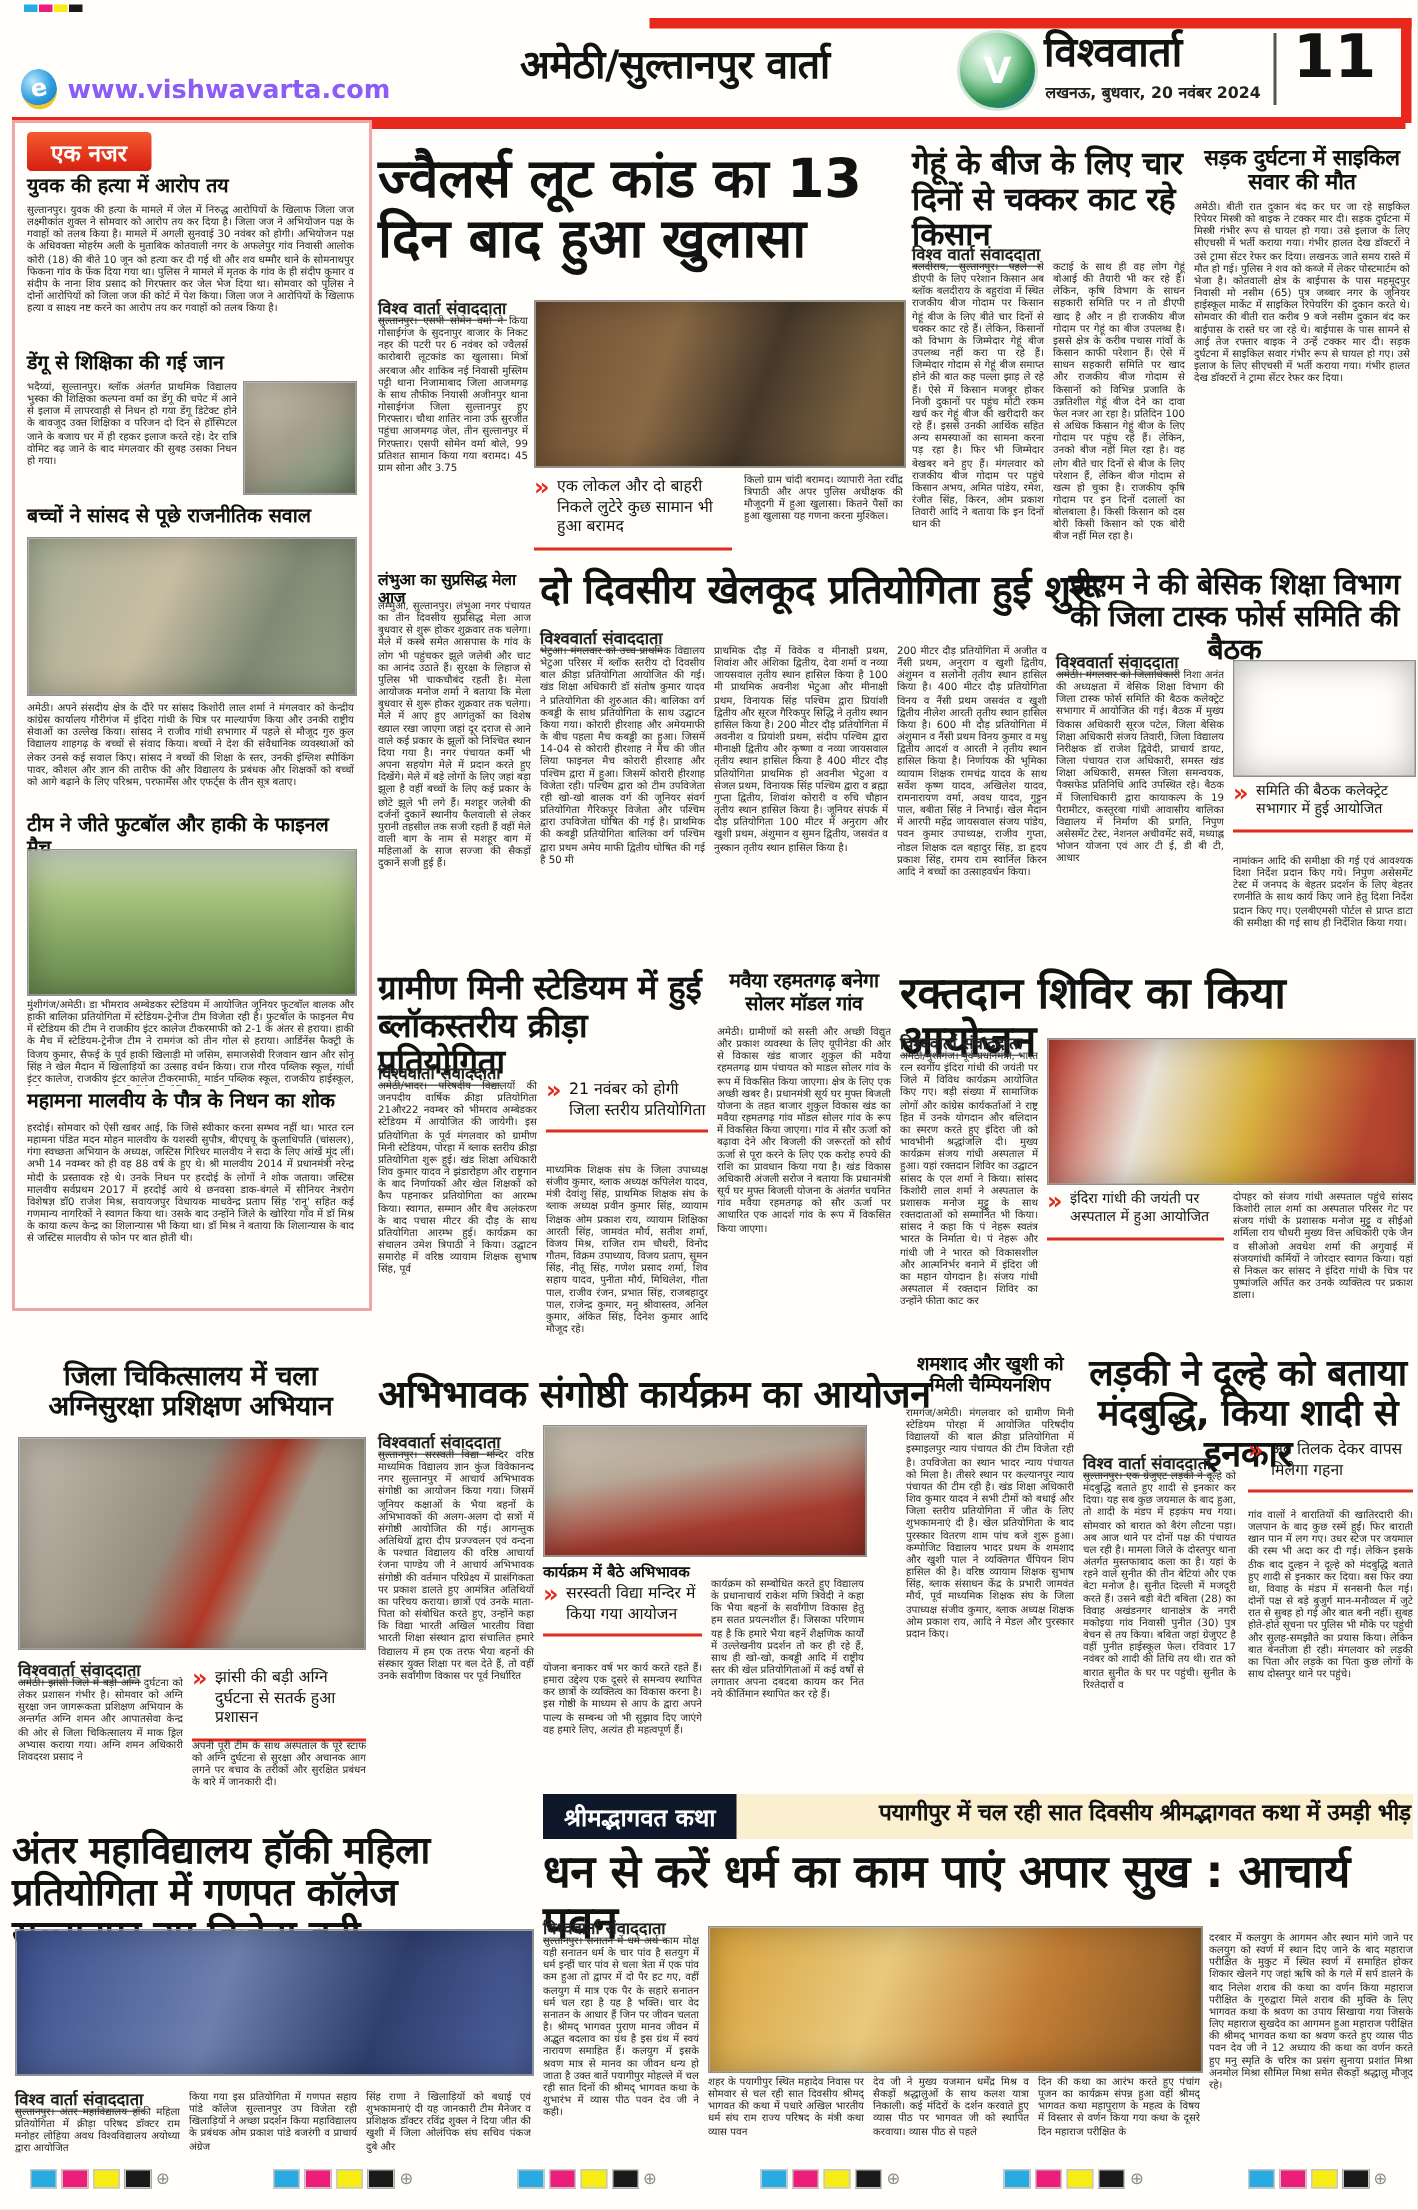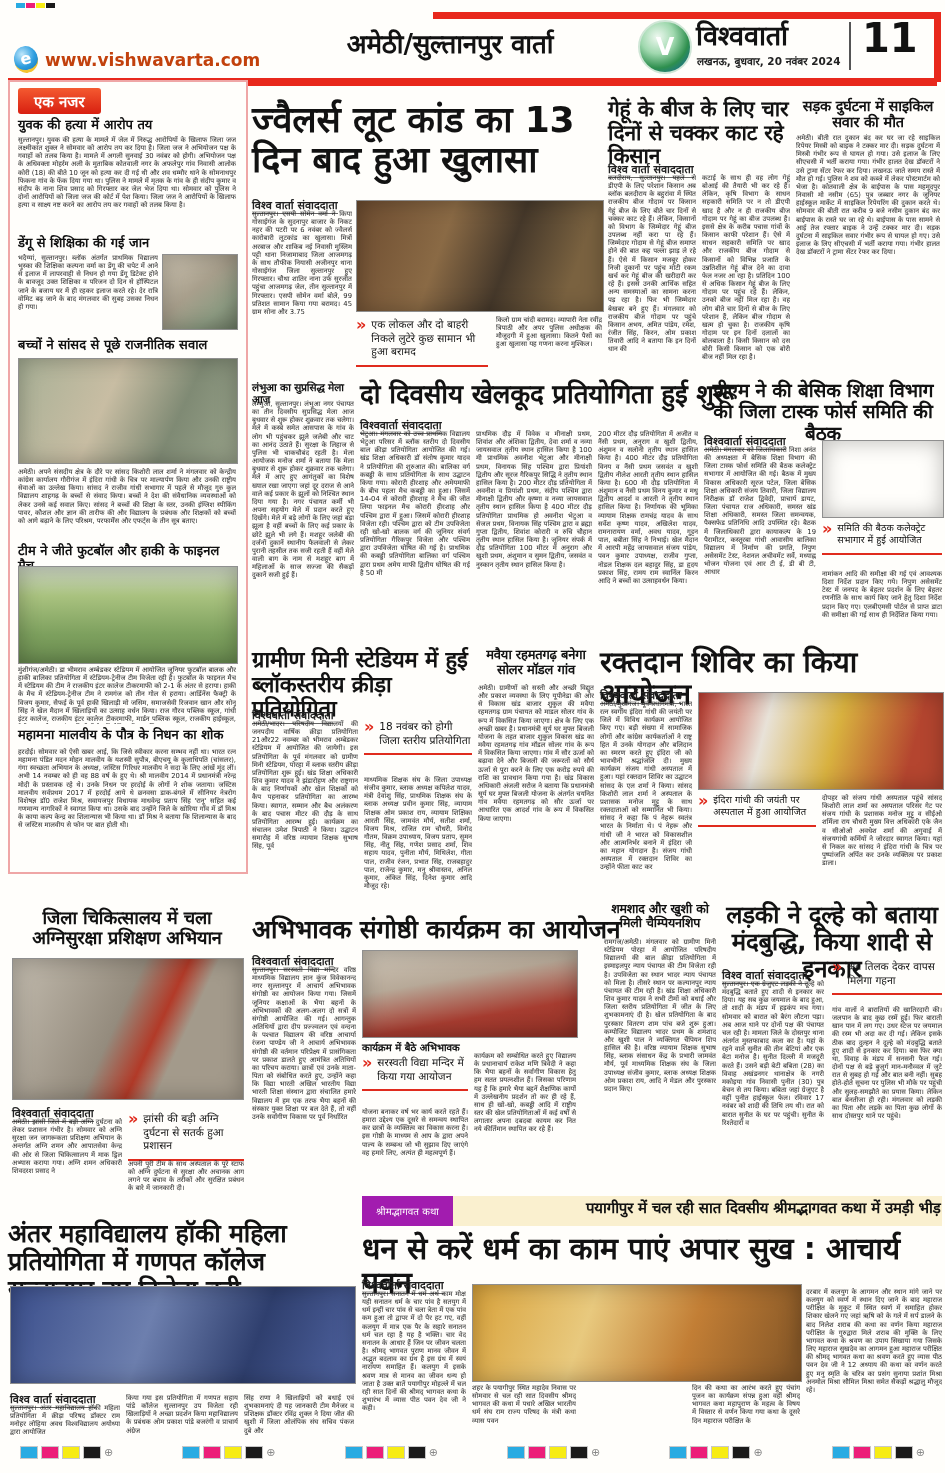--- a/index.html
+++ b/index.html
@@ -35,21 +35,21 @@
     <span class="msw" style="background:#29abe2"></span>
       <span class="msw" style="background:#ec1e79"></span>
       <span class="msw" style="background:#f7ec13"></span>
       <span class="msw" style="background:#1a1a1a"></span>
   </div>
 
   <div class="abs" style="left:433px;top:12px;width:501px;height:63px;border-top:7px solid #e8281c;border-right:7px solid #e8281c"></div>
 
   <div class="abs" style="left:14px;top:46px;display:flex;align-items:center;gap:7px">
     <span style="width:24px;height:24px;border-radius:50%;background:radial-gradient(circle at 38% 32%,#bfe7fb,#2f9fe0 55%,#1272b5);color:#fff;font-weight:700;font-size:16px;display:flex;align-items:center;justify-content:center;border-bottom:3px solid #f4c430;transform:rotate(-12deg)">e</span>
-    <span style="font-weight:700;font-size:17px;color:#c2410c">www.vishwavarta.com</span>
+    <span style="font-weight:700;font-size:17px;color:#8b5cf6">www.vishwavarta.com</span>
   </div>
 
   <div class="abs hl ctr" style="left:300px;top:30px;width:300px;font-size:26px">अमेठी/सुल्तानपुर वार्ता</div>
 
   <div class="abs" style="left:638px;top:20px;width:50px;height:50px;border-radius:50%;background:radial-gradient(circle at 35% 30%,#eef8f0,#9fd8ae 35%,#2e8f4e 65%,#1565a8 95%);display:flex;align-items:center;justify-content:center;color:#fff;font-weight:700;font-size:24px;border:2px solid #cfe6d6">V</div>
   <div class="abs hl" style="left:696px;top:21px;font-size:27px">विश्ववार्ता</div>
   <div class="abs" style="left:697px;top:54px;font-size:10.5px;font-weight:700;color:#222">लखनऊ,   बुधवार, 20 नवंबर 2024</div>
 
   <div class="abs" style="left:849px;top:22px;width:2px;height:48px;background:#555"></div>
   <div class="abs hl" style="left:862px;top:16px;font-size:40px">11</div>
@@ -113,21 +113,21 @@
     <span class="ch">»</span>
     <span class="t" style="font-size:9.5px">समिति की बैठक कलेक्ट्रेट सभागार में हुई आयोजित</span>
   </div>
   <div class="abs bd" style="left:822px;top:570px;width:120px;height:88px">नामांकन आदि की समीक्षा की गई एवं आवश्यक दिशा निर्देश प्रदान किए गये। निपुण असेसमेंट टेस्ट में जनपद के बेहतर प्रदर्शन के लिए बेहतर रणनीति के साथ कार्य किए जाने हेतु दिशा निर्देश प्रदान किए गए। एलबीएमसी पोर्टल से प्राप्त डाटा की समीक्षा की गई साथ ही निर्देशित किया गया।</div>
 
   <div class="abs hl" style="left:252px;top:648px;width:222px;font-size:22px">ग्रामीण मिनी स्टेडियम में हुई ब्लॉकस्तरीय क्रीड़ा प्रतियोगिता</div>
   <div class="abs" style="left:252px;top:704px"><span class="by">विश्ववार्ता संवाददाता</span></div>
   <div class="abs bd" style="left:252px;top:720px;width:106px;height:184px">अमेठी/भादर। परिषदीय विद्यालयों की जनपदीय वार्षिक क्रीड़ा प्रतियोगिता 21और22 नवम्बर को भीमराव अम्बेडकर स्टेडियम में आयोजित की जायेगी। इस प्रतियोगिता के पूर्व मंगलवार को ग्रामीण मिनी स्टेडियम, पोरहा में ब्लाक स्तरीय क्रीड़ा प्रतियोगिता शुरू हुई। खंड शिक्षा अधिकारी शिव कुमार यादव ने झंडारोहण और राष्ट्रगान के बाद निर्णायकों और खेल शिक्षकों को कैप पहनाकर प्रतियोगिता का आरम्भ किया। स्वागत, सम्मान और बैच अलंकरण के बाद पचास मीटर की दौड़ के साथ प्रतियोगिता आरम्भ हुई। कार्यक्रम का संचालन उमेश त्रिपाठी ने किया। उद्घाटन समारोह में वरिष्ठ व्यायाम शिक्षक सुभाष सिंह, पूर्व</div>
   <div class="abs pq" style="left:364px;top:720px;width:108px">
     <span class="ch">»</span>
-    <span class="t">18 नवंबर को होगी जिला स्तरीय प्रतियोगिता</span>
+    <span class="t">21 नवंबर को होगी जिला स्तरीय प्रतियोगिता</span>
   </div>
   <div class="abs bd" style="left:364px;top:776px;width:108px;height:128px">माध्यमिक शिक्षक संघ के जिला उपाध्यक्ष संजीव कुमार, ब्लाक अध्यक्ष कपिलेश यादव, मंत्री देवांशु सिंह, प्राथमिक शिक्षक संघ के ब्लाक अध्यक्ष प्रवीन कुमार सिंह, व्यायाम शिक्षक ओम प्रकाश राय, व्यायाम शिक्षिका आरती सिंह, जामवंत मौर्य, सतीश शर्मा, विजय मिश्र, राजित राम चौधरी, विनोद गौतम, विक्रम उपाध्याय, विजय प्रताप, सुमन सिंह, नीतू सिंह, गणेश प्रसाद शर्मा, शिव सहाय यादव, पुनीता मौर्य, मिथिलेश, गीता पाल, राजीव रंजन, प्रभात सिंह, राजबहादुर पाल, राजेन्द्र कुमार, मनु श्रीवास्तव, अनिल कुमार, अंकित सिंह, दिनेश कुमार आदि मौजूद रहे।</div>
 
   <div class="abs hl ctr" style="left:478px;top:648px;width:116px;font-size:13px">मवैया रहमतगढ़ बनेगा सोलर मॉडल गांव</div>
   <div class="abs bd" style="left:478px;top:684px;width:116px;height:220px">अमेठी। ग्रामीणों को सस्ती और अच्छी विद्युत और प्रकाश व्यवस्था के लिए यूपीनेडा की ओर से विकास खंड बाजार शुकुल की मवैया रहमतगढ़ ग्राम पंचायत को माडल सोलर गांव के रूप में विकसित किया जाएगा। क्षेत्र के लिए एक अच्छी खबर है। प्रधानमंत्री सूर्य घर मुफ्त बिजली योजना के तहत बाजार शुकुल विकास खंड का मवैया रहमतगढ़ गांव मॉडल सोलर गांव के रूप में विकसित किया जाएगा। गांव में सौर ऊर्जा को बढ़ावा देने और बिजली की जरूरतों को सौर्य ऊर्जा से पूरा करने के लिए एक करोड़ रुपये की राशि का प्रावधान किया गया है। खंड विकास अधिकारी अंजली सरोज ने बताया कि प्रधानमंत्री सूर्य घर मुफ्त बिजली योजना के अंतर्गत चयनित गांव मवैया रहमतगढ़ को सौर ऊर्जा पर आधारित एक आदर्श गांव के रूप में विकसित किया जाएगा।</div>
 
   <div class="abs hl" style="left:600px;top:646px;width:345px;font-size:29px">रक्तदान शिविर का किया आयोजन</div>
   <div class="abs" style="left:600px;top:684px"><span class="by">विश्ववार्ता संवाददाता</span></div>
   <div class="abs bd" style="left:600px;top:700px;width:92px;height:204px">अमेठी/मुंशीगंज। पूर्व प्रधानमंत्री, भारत रत्न स्वर्गीय इंदिरा गांधी की जयंती पर जिले में विविध कार्यक्रम आयोजित किए गए। बड़ी संख्या में सामाजिक लोगों और कांग्रेस कार्यकर्ताओं ने राष्ट्र हित में उनके योगदान और बलिदान का स्मरण करते हुए इंदिरा जी को भावभीनी श्रद्धांजलि दी। मुख्य कार्यक्रम संजय गांधी अस्पताल में हुआ। यहां रक्तदान शिविर का उद्घाटन सांसद के एल शर्मा ने किया। सांसद किशोरी लाल शर्मा ने अस्पताल के प्रशासक मनोज मुट्टू के साथ रक्तदाताओं को सम्मानित भी किया। सांसद ने कहा कि पं नेहरू स्वतंत्र भारत के निर्माता थे। पं नेहरू और गांधी जी ने भारत को विकासशील और आत्मनिर्भर बनाने में इंदिरा जी का महान योगदान है। संजय गांधी अस्पताल में रक्तदान शिविर का उन्होंने फीता काट कर</div>
   <div class="abs photo" style="left:698px;top:692px;width:244px;height:96px;background:linear-gradient(105deg,#c23b2e,#e8e2d8 28%,#d8b13f 55%,#b4452f 85%)"></div>
@@ -172,27 +172,28 @@
   <div class="abs bd" style="left:832px;top:1006px;width:110px;height:208px">गांव वालों ने बारातियों की खातिरदारी की। जलपान के बाद कुछ रस्में हुईं। फिर बाराती खान पान में लग गए। उधर स्टेज पर जयमाल की रस्म भी अदा कर दी गई। लेकिन इसके ठीक बाद दुल्हन ने दूल्हे को मंदबुद्धि बताते हुए शादी से इनकार कर दिया। बस फिर क्या था, विवाह के मंडप में सनसनी फैल गई। दोनों पक्ष से बड़े बुजुर्ग मान-मनौव्वल में जुटे रात से सुबह हो गई और बात बनी नहीं। सुबह होते-होते सूचना पर पुलिस भी मौके पर पहुंची और सुलह-समझौते का प्रयास किया। लेकिन बात बेनतीजा ही रही। मंगलवार को लड़की का पिता और लड़के का पिता कुछ लोगों के साथ दोस्तपुर थाने पर पहुंचे।</div>
 
   <div class="abs hl" style="left:8px;top:1220px;width:348px;font-size:25px">अंतर महाविद्यालय हॉकी महिला प्रतियोगिता में गणपत कॉलेज सुल्तानपुर उप विजेता बनी</div>
   <div class="abs photo" style="left:10px;top:1286px;width:344px;height:96px;background:linear-gradient(110deg,#3b4f8c,#6d7fae 40%,#2f3f6e 70%,#4a5d98 95%)"></div>
   <div class="abs" style="left:10px;top:1388px"><span class="by">विश्व वार्ता संवाददाता</span></div>
   <div class="abs bd" style="left:10px;top:1404px;width:110px;height:52px">सुल्तानपुर। अंतर महाविद्यालय हॉकी महिला प्रतियोगिता में क्रीड़ा परिषद डॉक्टर राम मनोहर लोहिया अवध विश्वविद्यालय अयोध्या द्वारा आयोजित</div>
   <div class="abs bd" style="left:126px;top:1394px;width:112px;height:62px">किया गया इस प्रतियोगिता में गणपत सहाय पांडे कॉलेज सुल्तानपुर उप विजेता रही खिलाड़ियों ने अच्छा प्रदर्शन किया महाविद्यालय के प्रबंधक ओम प्रकाश पांडे बजरंगी व प्राचार्य अंग्रेज</div>
   <div class="abs bd" style="left:244px;top:1394px;width:110px;height:62px">सिंह राणा ने खिलाड़ियों को बधाई एवं शुभकामनाएं दी यह जानकारी टीम मैनेजर व प्रशिक्षक डॉक्टर रविंद्र शुक्ल ने दिया जीत की खुशी में जिला ओलंपिक संघ सचिव पंकज दुबे और</div>
 
   <div class="abs" style="left:362px;top:1196px;width:580px;height:30px;background:#faf0cf"></div>
-  <div class="abs" style="left:362px;top:1196px;height:30px;background:#a21caf;color:#fff;font-weight:400;font-size:10px;display:flex;align-items:center;padding:0 14px">श्रीमद्भागवत कथा</div>
+  <div class="abs" style="left:362px;top:1196px;height:30px;background:#0f172a;color:#fff;font-weight:700;font-size:16px;display:flex;align-items:center;padding:0 14px">श्रीमद्भागवत कथा</div>
   <div class="abs hl" style="left:586px;top:1200px;width:356px;font-size:15px">पयागीपुर में चल रही सात दिवसीय श्रीमद्भागवत कथा में उमड़ी भीड़</div>
   <div class="abs hl" style="left:362px;top:1232px;width:580px;font-size:30px">धन से करें धर्म का काम पाएं अपार सुख : आचार्य पवन</div>
   <div class="abs" style="left:362px;top:1274px"><span class="by">विश्ववार्ता संवाददाता</span></div>
   <div class="abs bd" style="left:362px;top:1290px;width:104px;height:166px">सुल्तानपुर। सनातन में धर्म अर्थ काम मोक्ष यही सनातन धर्म के चार पांव है सतयुग में धर्म इन्हीं चार पांव से चला त्रेता में एक पांव कम हुआ तो द्वापर में दो पैर हट गए, वहीं कलयुग में मात्र एक पैर के सहारे सनातन धर्म चल रहा है यह है भक्ति। चार वेद सनातन के आधार हैं जिन पर जीवन चलता है। श्रीमद् भागवत पुराण मानव जीवन में अद्भुत बदलाव का ग्रंथ है इस ग्रंथ में स्वयं नारायण समाहित हैं। कलयुग में इसके श्रवण मात्र से मानव का जीवन धन्य हो जाता है उक्त बातें पयागीपुर मोहल्ले में चल रही सात दिनों की श्रीमद् भागवत कथा के शुभारंभ में व्यास पीठ पवन देव जी ने कही।</div>
   <div class="abs photo" style="left:472px;top:1284px;width:328px;height:96px;background:linear-gradient(110deg,#d9a33c,#e8c97e 35%,#c27e35 65%,#8a5a28 95%)"></div>
   <div class="abs bd" style="left:472px;top:1384px;width:104px;height:72px">शहर के पयागीपुर स्थित महादेव निवास पर सोमवार से चल रही सात दिवसीय श्रीमद् भागवत की कथा में पधारे अखिल भारतीय धर्म संघ राम राज्य परिषद के मंत्री कथा व्यास पवन</div>
+  <div class="abs bd" style="left:582px;top:1384px;width:104px;height:72px">देव जी ने मुख्य यजमान धर्मेंद्र मिश्र व सैकड़ों श्रद्धालुओं के साथ कलश यात्रा निकाली। कई मंदिरों के दर्शन करवाते हुए व्यास पीठ पर भागवत जी को स्थापित करवाया। व्यास पीठ से पहले</div>
   <div class="abs bd" style="left:692px;top:1384px;width:108px;height:72px">दिन की कथा का आरंभ करते हुए पंचांग पूजन का कार्यक्रम संपन्न हुआ वहीं श्रीमद् भागवत कथा महापुराण के महत्व के विषय में विस्तार से वर्णन किया गया कथा के दूसरे दिन महाराज परीक्षित के</div>
   <div class="abs bd" style="left:806px;top:1288px;width:136px;height:168px">दरबार में कलयुग के आगमन और स्थान मांगे जाने पर कलयुग को स्वर्ण में स्थान दिए जाने के बाद महाराज परीक्षित के मुकुट में स्थित स्वर्ण में समाहित होकर शिकार खेलने गए जहां ऋषि को के गले में सर्प डालने के बाद निलेश शराब की कथा का वर्णन किया महाराज परीक्षित के गुरुद्वारा मिले शराब की मुक्ति के लिए भागवत कथा के श्रवण का उपाय सिखाया गया जिसके लिए महाराज सुखदेव का आगमन हुआ महाराज परीक्षित की श्रीमद् भागवत कथा का श्रवण करते हुए व्यास पीठ पवन देव जी ने 12 अध्याय की कथा का वर्णन करते हुए मनु स्मृति के चरित्र का प्रसंग सुनाया प्रशांत मिश्रा अनमोल मिश्रा सौमिल मिश्रा समेत सैकड़ों श्रद्धालु मौजूद रहे।</div>
 
   <div class="abs" style="left:20px;top:1446px;width:905px;display:flex;justify-content:space-between">
     <div class="reg">
         <span class="sw c"></span>
         <span class="sw m"></span>
         <span class="sw y"></span>
         <span class="sw k"></span>
         <span class="cross">⊕</span>

